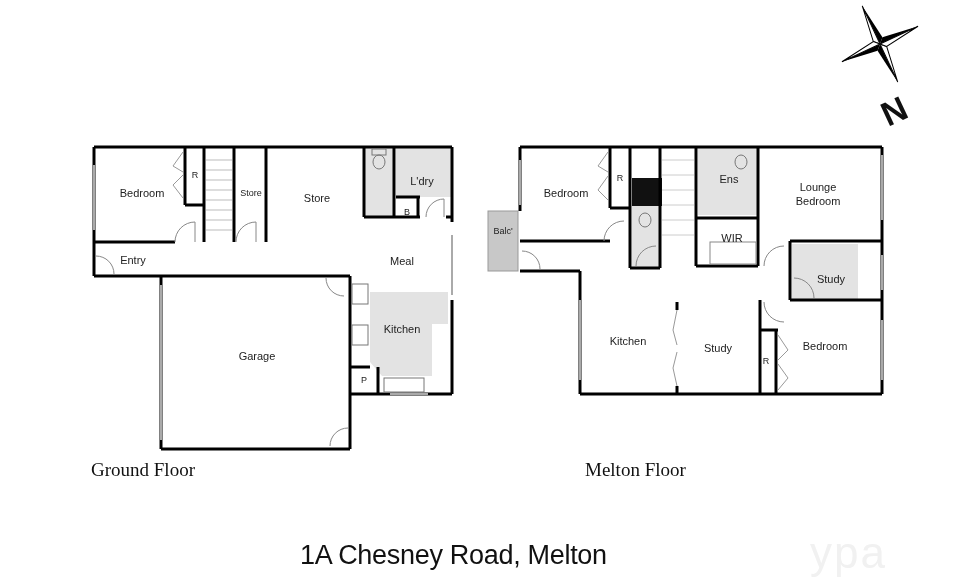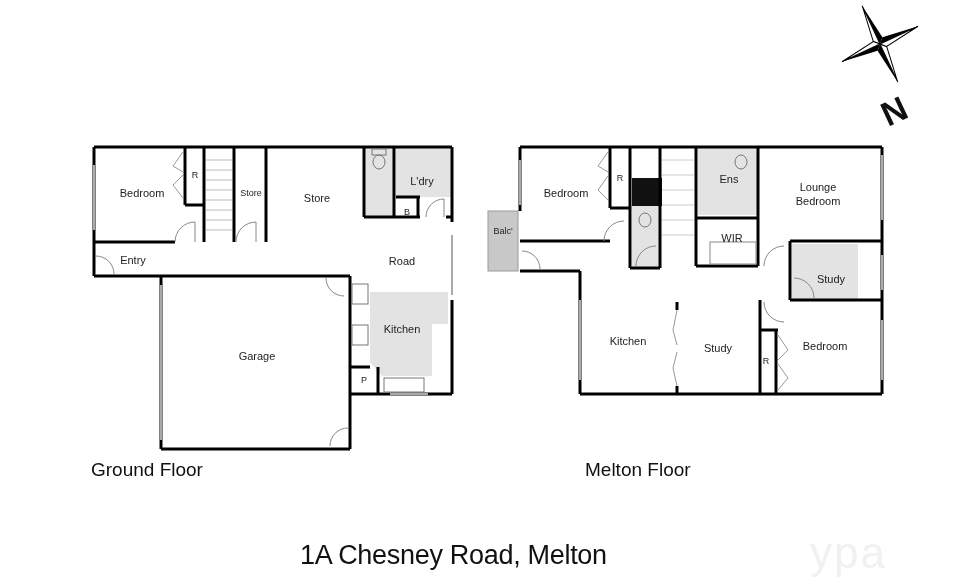--- a/index.html
+++ b/index.html
@@ -1,20 +1,20 @@
 <!DOCTYPE html>
 <html><head>
 <meta charset="utf-8">
 <style>
   html,body{margin:0;padding:0;background:#fff;}
   body{width:976px;height:586px;position:relative;overflow:hidden;font-family:"Liberation Sans",sans-serif;color:#111;}
   svg.plan{position:absolute;left:0;top:0;}
   .room-label{position:absolute;font-size:11px;color:#222;text-align:center;white-space:nowrap;transform:translate(-50%,-50%);line-height:13px;}
   .small-label{font-size:9px;}
-  .floor-label{position:absolute;font-size:19px;color:#111;font-family:Liberation Sans, sans-serif;}
+  .floor-label{position:absolute;font-size:19px;color:#111;font-family:Liberation Serif, serif;}
   .address{position:absolute;left:300px;top:540px;font-size:27px;color:#111;letter-spacing:-0.3px;}
   .watermark{position:absolute;left:810px;top:528px;font-size:44px;color:#f1f1f1;letter-spacing:2px;}
   .north{position:absolute;left:882px;top:92px;font-size:34px;font-weight:bold;transform:rotate(-25deg);}
 </style>
 </head>
 <body>
 
 <svg class="plan" width="976" height="586" viewBox="0 0 976 586">
 
   <g stroke="#000" stroke-width="3" fill="none">
@@ -169,21 +169,21 @@
 
 <div class="north">N</div>
 
 <div class="room-label" style="left:142px;top:193px">Bedroom</div>
 <div class="room-label small-label" style="left:195px;top:175px">R</div>
 <div class="room-label small-label" style="left:251px;top:193px">Store</div>
 <div class="room-label" style="left:317px;top:198px">Store</div>
 <div class="room-label" style="left:422px;top:181px">L'dry</div>
 <div class="room-label small-label" style="left:407px;top:212px">B</div>
 <div class="room-label" style="left:133px;top:260px">Entry</div>
-<div class="room-label" style="left:402px;top:261px">Road</div>
+<div class="room-label" style="left:402px;top:261px">Meal</div>
 <div class="room-label" style="left:402px;top:329px">Kitchen</div>
 <div class="room-label small-label" style="left:364px;top:380px">P</div>
 <div class="room-label" style="left:257px;top:356px">Garage</div>
 
 <div class="room-label small-label" style="left:503px;top:231px">Balc'</div>
 <div class="room-label" style="left:566px;top:193px">Bedroom</div>
 <div class="room-label small-label" style="left:620px;top:178px">R</div>
 <div class="room-label" style="left:729px;top:179px">Ens</div>
 <div class="room-label" style="left:818px;top:187px">Lounge</div>
 <div class="room-label" style="left:818px;top:201px">Bedroom</div>

